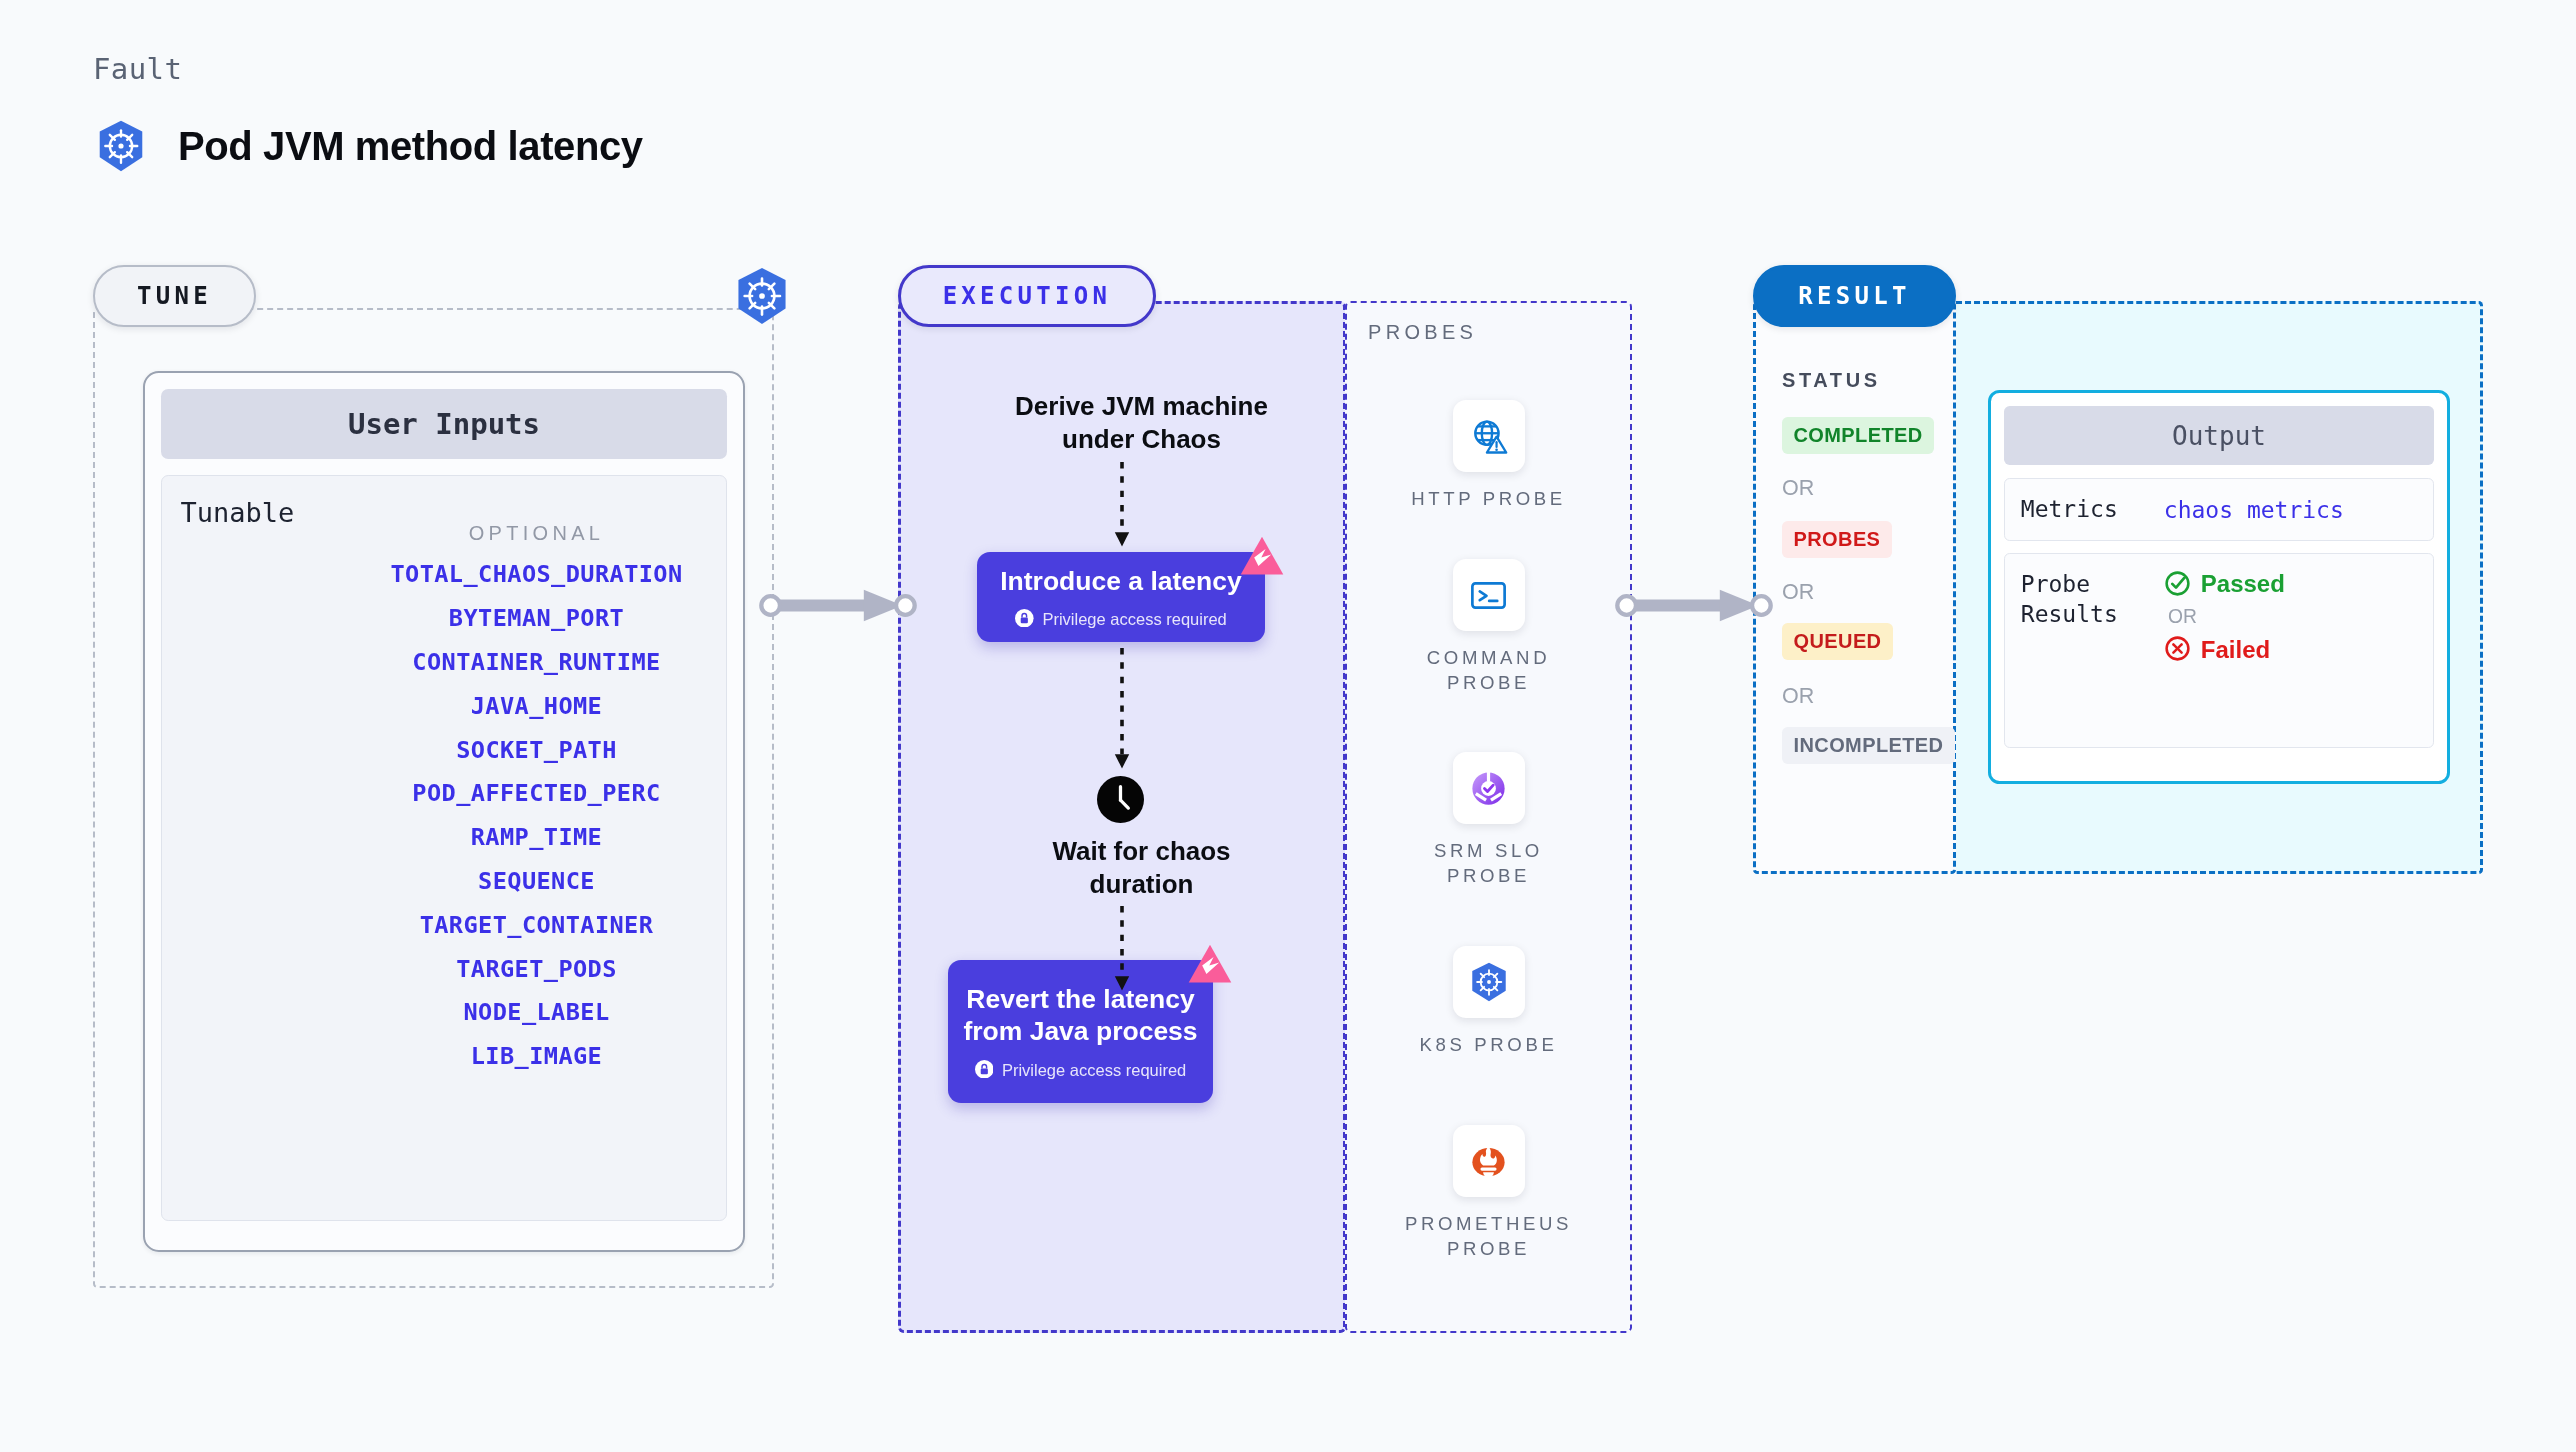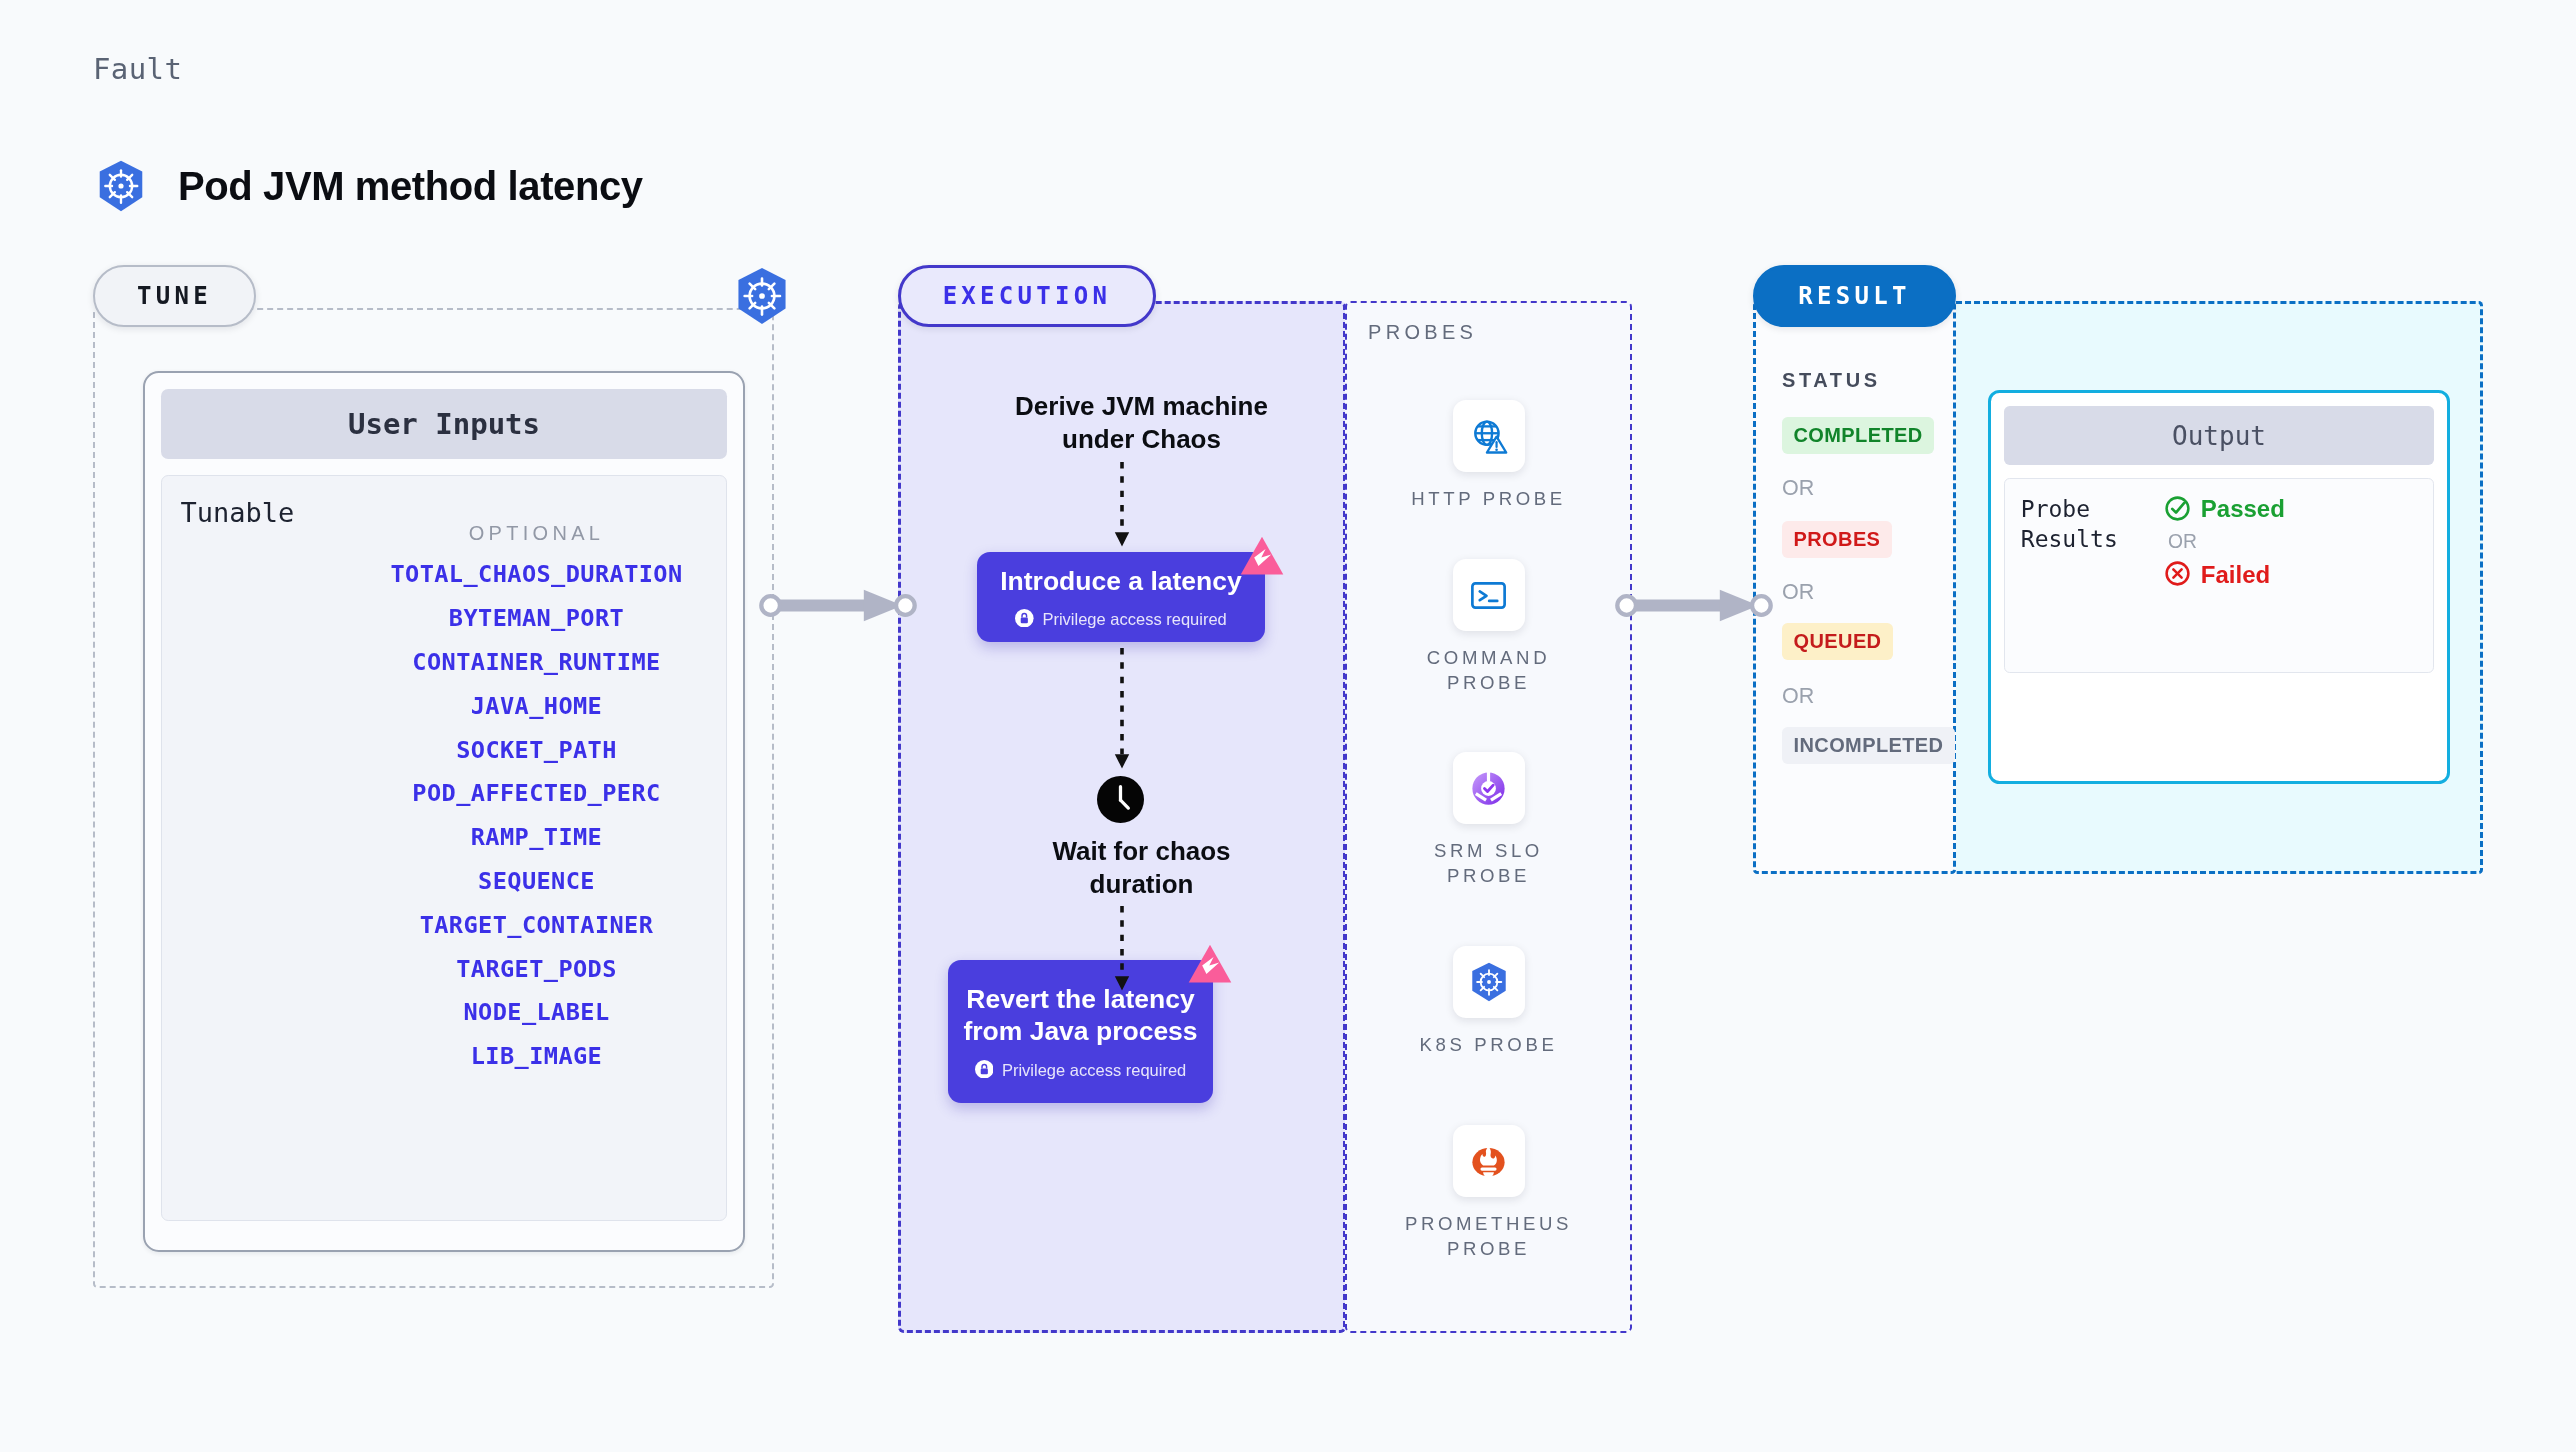--- a/index.html
+++ b/index.html
@@ -10,21 +10,21 @@
     overflow: hidden;
   }
   .stage { position: relative; width: 2576px; height: 1452px; }
 
   
   .hdr-kicker {
     position: absolute; left: 93px; top: 52px;
     font-family: "DejaVu Sans Mono", monospace;
     font-size: 29px; color: #5a6374; letter-spacing: 0.4px;
   }
-  .hdr-row { position: absolute; left: 93px; top: 118px; display: flex; align-items: center; gap: 29px; margin-top: 40px; }
+  .hdr-row { position: absolute; left: 93px; top: 118px; display: flex; align-items: center; gap: 29px; }
   .hdr-title { font-size: 40px; font-weight: bold; color: #0b0d12; letter-spacing: -0.4px; }
   .k8s-badge { width: 56px; height: 56px; }
 
   
   .panel { position: absolute; }
   .pill {
     position: absolute; display: flex; align-items: center; justify-content: center;
     font-family: "DejaVu Sans Mono", monospace; font-weight: bold;
     letter-spacing: 4.3px; border-radius: 716px; z-index: 6;
     box-shadow: 0 2.1px 7.2px rgba(15,23,42,.10);
@@ -420,20 +420,24 @@
   <div class="badge" style="top:417px; background:#dcf5df; color:#11842a;">COMPLETED</div>
   <div class="or-txt" style="top:476px;">OR</div>
   <div class="badge" style="top:521px; background:#fdeaea; color:#d01919;">PROBES</div>
   <div class="or-txt" style="top:580px;">OR</div>
   <div class="badge" style="top:623px; background:#fdf0c8; color:#c41c1c;">QUEUED</div>
   <div class="or-txt" style="top:684px;">OR</div>
   <div class="badge" style="top:727px; background:#eff1f6; color:#636b7c;">INCOMPLETED</div>
 
   <div class="out-card">
     <div class="out-head">Output</div>
+    <div class="out-row">
+      <span class="out-key">Metrics</span>
+      <span class="out-val-link">chaos metrics</span>
+    </div>
     <div class="out-row" style="align-items:flex-start; height:195px;">
       <span class="out-key">Probe<br>Results</span>
       <span>
         <span class="res-line">
           <span>
             <svg viewBox="0 0 36 36" width="27" height="27">
               <circle cx="18" cy="18" r="14.5" fill="none" stroke="#1aa033" stroke-width="3.4"></circle>
               <polyline points="11,18.5 16,23.5 27,10.5" fill="none" stroke="#1aa033" stroke-width="3.6" stroke-linecap="round" stroke-linejoin="round"></polyline>
             </svg>
           </span>

